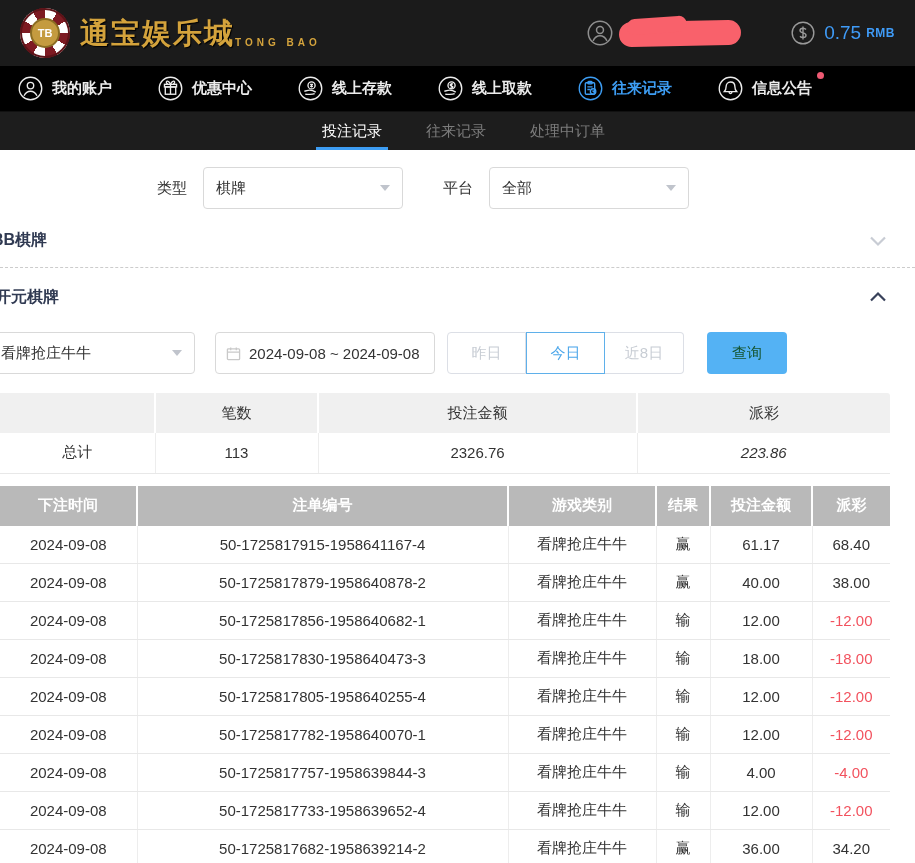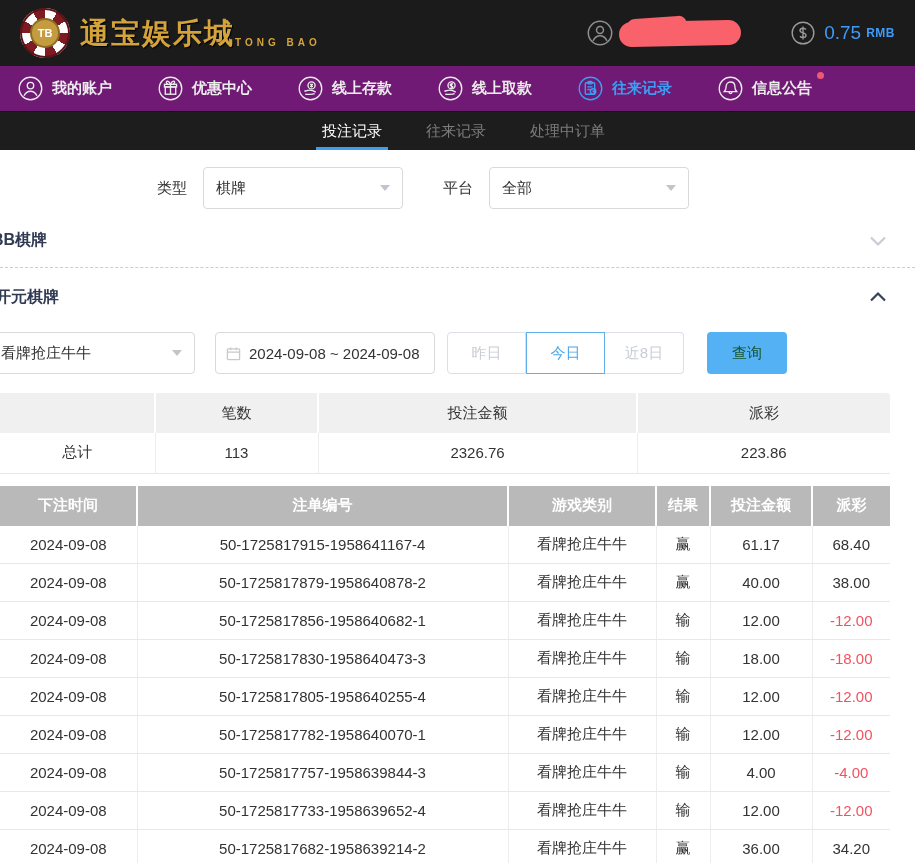--- a/index.html
+++ b/index.html
@@ -24,21 +24,21 @@
   .user-icon svg, .wallet-icon svg { display:block; }
   .scribble { width:122px; height:25px; background:#f9616b; border-radius:14px;
     transform:rotate(-1.2deg); margin:0 8px 0 6px; position:relative; }
   .scribble::before { content:""; position:absolute; left:8px; top:-4px; width:60px; height:16px;
     background:#f9616b; border-radius:10px; transform:rotate(-3deg); }
   .wallet { display:flex; align-items:center; margin-left:42px; }
   .balance-amount { color:#3f9bf7; font-size:19px; margin-left:9px; }
   .balance-currency { color:#3f9bf7; font-size:12px; font-weight:bold; margin-left:5px; letter-spacing:.5px; }
 
   
-  .mainnav { height:46px; background:#701a75; display:flex; align-items:center; padding:0 18px;
+  .mainnav { height:46px; background:#000000; display:flex; align-items:center; padding:0 18px;
     border-bottom:1px solid #111; }
   .nav-item { display:flex; align-items:center; gap:9px; color:#ececec; font-size:15px; font-weight:bold;
     margin-right:46px; position:relative; cursor:pointer; white-space:nowrap; }
   .nav-item.active { color:#3d9df3; }
   .nav-item svg { display:block; }
   .nav-dot { position:absolute; right:-12px; top:-4px; width:7px; height:7px; border-radius:50%; background:#ee5a73; }
 
   
   .subtabs { height:38px; background:#1d1d1d; display:flex; align-items:stretch; padding-left:322px; gap:44px; }
   .subtab { display:flex; align-items:center; color:#7c7c7c; font-size:15px; position:relative; cursor:pointer; }
@@ -78,21 +78,21 @@
   .search-btn { width:80px; height:42px; background:#54b2f4; color:#14532d; font-size:15px; border:none;
     border-radius:4px; margin-left:23px; cursor:pointer; font-family:inherit; }
 
   
   .summary { width:890px; margin-top:19px; border-collapse:collapse; table-layout:fixed; }
   .summary th { background:#f0f0f0; height:40px; font-size:15px; color:#333; font-weight:normal;
     border-right:2px solid #fff; }
   .summary th:last-child { border-right:none; border-radius:0 3px 0 0; }
   .summary td { height:40px; text-align:center; font-size:15px; color:#333;
     border-right:1px solid #ededed; border-bottom:1px solid #e8e8e8; background:#fff; }
-  .summary td:last-child { border-right:none; }
+  .summary td:last-child { border-right:none;font-style:italic; }
 
   
   .records { width:890px; margin-top:12px; border-collapse:collapse; table-layout:fixed; }
   .records th { background:#b9b9b9; height:40px; color:#fff; font-size:15px; font-weight:bold;
     border-right:2px solid #fff;margin-top:40px; }
   .records th:last-child { border-right:none; }
   .records td { height:38px; text-align:center; font-size:15px; color:#333;
     border-right:1px solid #ededed; border-bottom:1px solid #e8e8e8; background:#fff; }
   .records td:last-child { border-right:none; }
   .records td.neg { color:#f2525e; }

